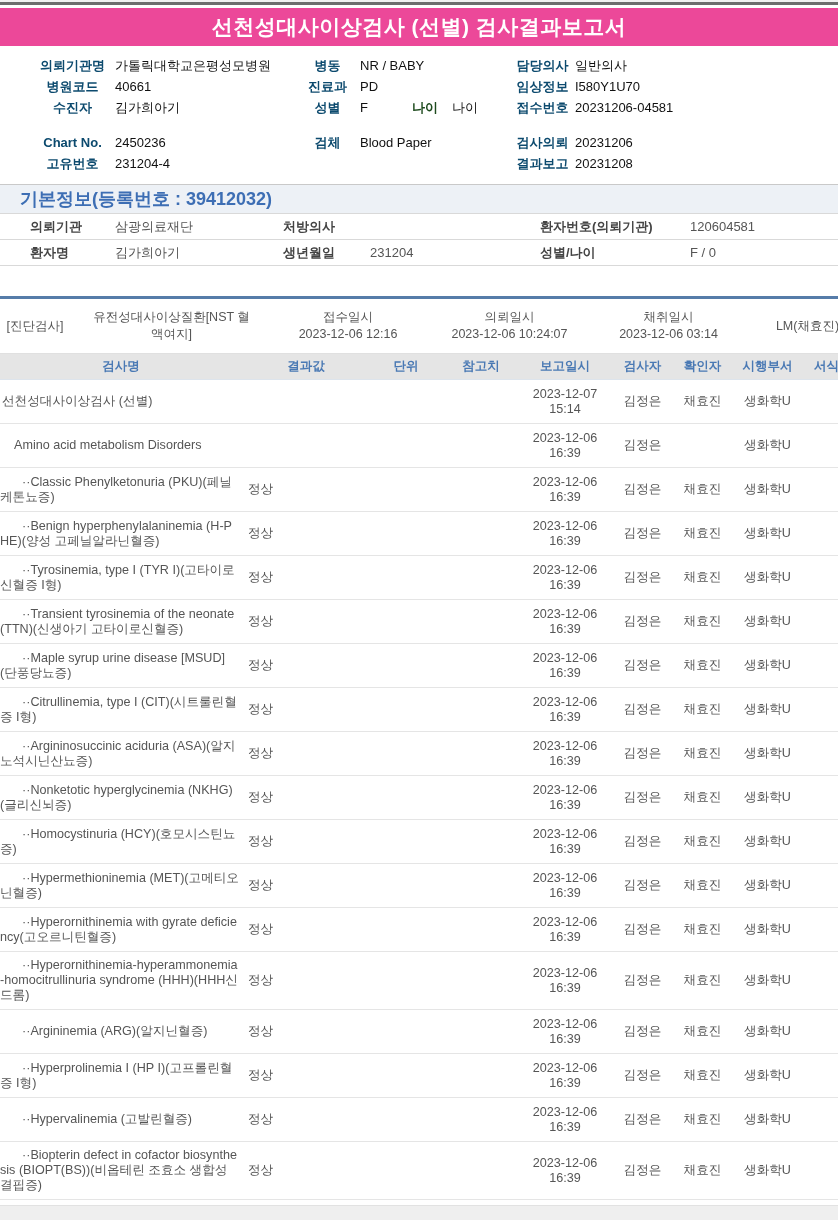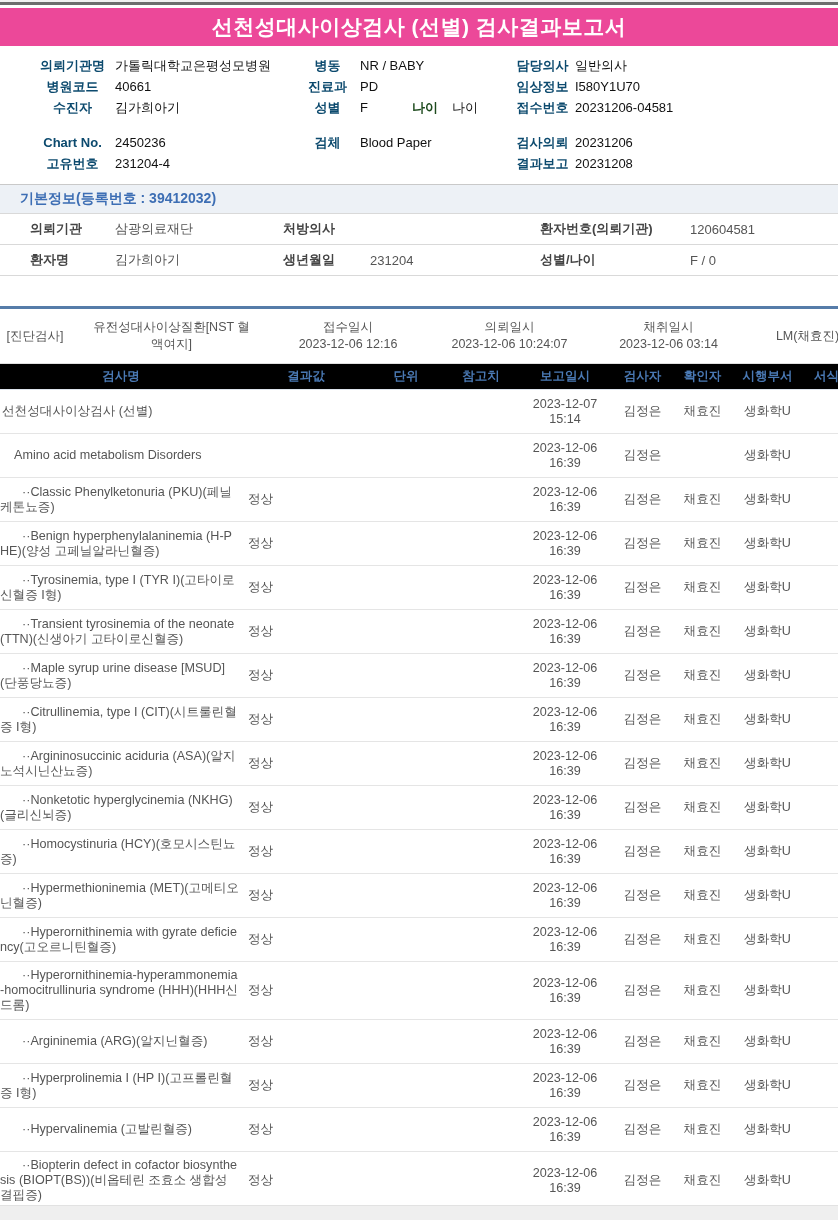--- a/index.html
+++ b/index.html
@@ -12,29 +12,29 @@
   .banner h1{color:#fff;font-size:21px;font-weight:bold;letter-spacing:.5px;}
   .patient-info{padding:9px 0 10px 30px;}
   .pi-row{display:grid;grid-template-columns:85px 180px 65px 150px 65px 1fr;height:21px;align-items:center;font-size:13px;}
   .pi-row.gap{margin-top:14px;}
   .pi-label{font-weight:bold;color:#0c4a6e;text-align:center;}
   .pi-value{color:#111;white-space:nowrap;}
   .inline-label{font-weight:bold;color:#1d4a1d;margin-left:44px;}
   .inline-value{margin-left:14px;color:#111;font-weight:normal;}
   .basic-section{border-top:1px solid #c9c9c9;}
   .basic-header{height:29px;background:#edf1f6;display:flex;align-items:center;padding-left:20px;border-bottom:1px solid #d9d9d9;}
-  .basic-title{color:#3d6eb4;font-weight:bold;font-size:14px;}
-  .bi-row{display:grid;grid-template-columns:85px 168px 87px 170px 150px 1fr;height:31px;align-items:center;padding-left:30px;border-bottom:1px solid #d9d9d9;font-size:13px;color:#555;}
+  .basic-title{color:#3d6eb4;font-weight:bold;font-size:18px;}
+  .bi-row{display:grid;grid-template-columns:85px 168px 87px 170px 150px 1fr;height:26px;align-items:center;padding-left:30px;border-bottom:1px solid #d9d9d9;font-size:13px;color:#555;}
   .bi-label{font-weight:bold;color:#444;}
   .diag-section{margin-top:30px;border-top:3px solid #567ca9;}
   .diag-info{display:grid;grid-template-columns:70px 175px 150px 145px 145px 105px 1fr;min-height:55px;align-items:center;font-size:12.5px;color:#555;border-bottom:1px solid #e0e0e0;gap:14px;}
   .diag-cell{text-align:center;line-height:17px;}
   .diag-cell.wrap{word-break:break-all;padding:0 6px;}
   .thead,.trow{display:grid;grid-template-columns:242px 128px 72px 78px 90px 65px 55px 75px 33px;align-items:center;}
-  .thead{height:26px;background:#000000;color:#4a79b4;font-weight:bold;font-size:12.5px;border-bottom:1px solid #dde4ec;}
+  .thead{height:26px;background:#e5e5e5;color:#4a79b4;font-weight:bold;font-size:12.5px;border-bottom:1px solid #dde4ec;}
   .th{text-align:center;white-space:nowrap;}
   .th:last-child{text-align:left;padding-left:9px;overflow:visible;}
   .trow{min-height:44px;border-bottom:1px solid #e5e5e5;font-size:12.6px;color:#555;}
   .td-name{line-height:15px;word-break:break-all;padding:6px 2px 6px 0;}
   .indent0{text-indent:2px;}
   .indent1{text-indent:14px;}
   .indent2{text-indent:22px;}
   .td-result{padding-left:6px;}
   .td-center{text-align:center;line-height:15px;}
   .footer-bar{position:absolute;left:0;bottom:0;width:100%;height:15px;background:#efefef;border-top:1px solid #e2e2e2;}

